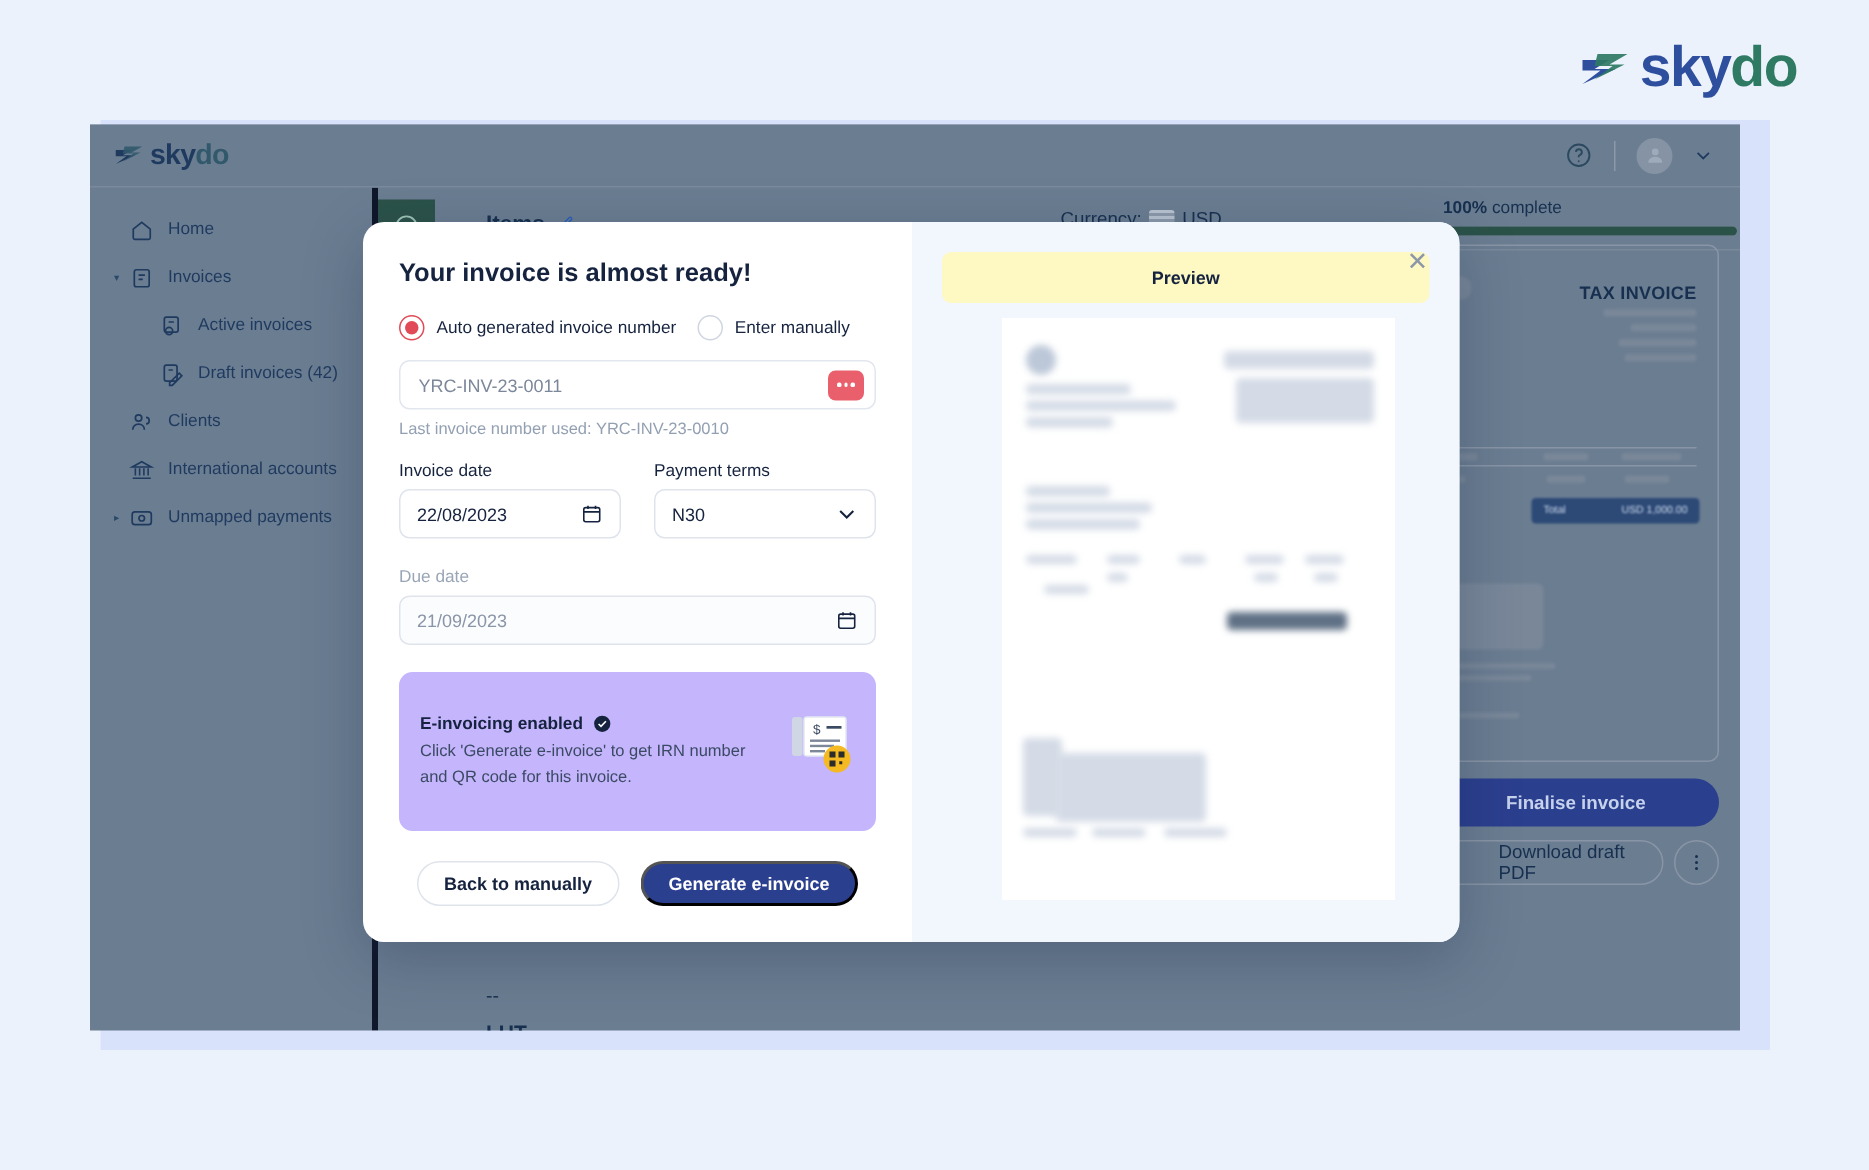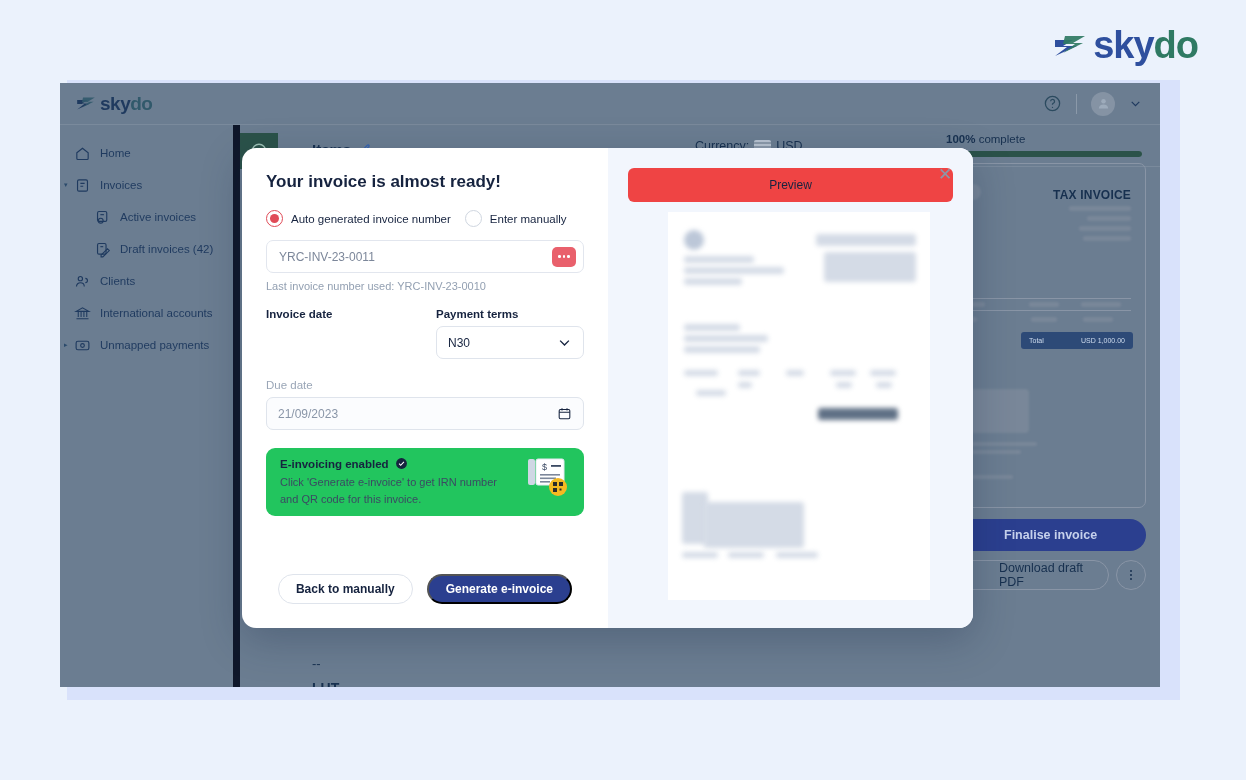--- a/index.html
+++ b/index.html
@@ -56,22 +56,23 @@
   .avatar {
     width: 24px; height: 24px; border-radius: 50%;
     background: #8593a4; display: flex; align-items: center; justify-content: center;
   }
 
   .app-body { display: flex; height: 562px; }
 
   
   .sidebar {
     width: 180px; flex: none;
-    border-right: 7px solid #0f172a;
+    border-right: 4px solid #0f172a;
     padding-top: 12px;
+    margin-left: 12px;
   }
   .nav-item {
     display: flex; align-items: center; gap: 9px;
     height: 32px; padding-left: 14px;
     color: #1f3a5f; font-size: 11.5px;
   }
   .nav-item.sub { padding-left: 34px; }
   .nav-caret {
     position: absolute; margin-left: -10px;
     font-size: 7px; color: #2b4a6b;
@@ -101,21 +102,21 @@
     position: absolute; left: 455px; top: 14px;
     display: flex; align-items: center; gap: 5px;
     font-size: 12.5px; color: #17304f;
   }
   .flag-chip {
     width: 17px; height: 12px; border-radius: 2px;
     background: repeating-linear-gradient(0deg,#8c9aab 0 2px,#b9c4d1 2px 4px);
   }
 
   
-  .progress-wrap { position: absolute; right: 18px; top: 8px; width: 196px; }
+  .progress-wrap { position: absolute; right: 2px; top: 8px; width: 196px; }
   .progress-label { font-size: 11.5px; color: #17304f; }
   .progress-label b { font-weight: 700; }
   .progress-track {
     margin-top: 6px; height: 6px; border-radius: 4px; background: #8e9bab;
   }
   .progress-fill { height: 6px; border-radius: 4px; background: #2b5249; width: 100%; }
 
   .invoice-card {
     position: absolute; right: 14px; top: 38px;
     width: 196px; height: 345px;
@@ -217,33 +218,33 @@
   .inv-input-badge {
     width: 24px; height: 20px; border-radius: 5px; background: #e9606c;
     display: flex; align-items: center; justify-content: center; gap: 2px;
   }
   .inv-input-badge i { width: 2.5px; height: 2.5px; border-radius: 50%; background: #fff; display:block; }
 
   .hint { font-size: 11px; color: #93a0b2; margin: 7px 0 16px; }
 
   .field-row { display: flex; gap: 22px; }
   .field { flex: 1; }
-  .field-label { font-size: 11.5px; font-weight: 700; color: #16233f; margin-bottom: 6px; }
+  .field-label { font-size: 11.5px; font-weight: 400; color: #16233f; margin-bottom: 6px; }
   .field-label.muted { font-weight: 400; color: #9aa6b7; }
   .field-ctl {
     height: 33px; border: 1px solid #dfe4ec; border-radius: 7px;
     display: flex; align-items: center; justify-content: space-between;
     padding: 0 11px; font-size: 12px; color: #16233f; background: #fff;
   }
   .field-ctl.disabled { background: #fbfcfe; color: #8a96a8; }
   .field-block { margin-top: 20px; }
 
   .einv-card {
-    margin-top: 18px; background: #22c55e; border-radius: 9px;
-    padding: 9px 14px; display: flex; gap: 10px; align-items: flex-start;
+    margin-top: 18px; background: #c4b5fd; border-radius: 9px;
+    padding: 28px 14px; display: flex; gap: 10px; align-items: flex-start;
   }
   .einv-head {
     font-size: 11.5px; font-weight: 700; color: #16233f;
     display: flex; align-items: center; gap: 6px; margin-bottom: 4px;
   }
   .einv-body { font-size: 11px; line-height: 1.5; color: #3b4a63; max-width: 245px; }
   .einv-art { position: relative; width: 46px; height: 42px; flex: none; }
 
   .modal-actions {
     position: absolute; left: 24px; right: 24px; bottom: 24px;
@@ -256,23 +257,23 @@
     display: flex; align-items: center;
   }
   .btn-primary {
     padding: 0 17px; height: 30px; border-radius: 15px;
     background: #2b3f8f; color: #fff;
     font-size: 12px; font-weight: 600;
     display: flex; align-items: center;
   }
 
   .preview-head {
-    height: 34px; background: #ef4444; border-radius: 6px;
+    height: 34px; background: #fef9c3; border-radius: 6px;
     display: flex; align-items: center; justify-content: center;
-    font-size: 12px; font-weight: 400; color: #16233f;
+    font-size: 12px; font-weight: 700; color: #16233f;
   }
   .preview-doc {
     position: absolute; left: 60px; top: 64px;
     width: 262px; height: 388px; background: #fff;
   }
   .pv {
     position: absolute; background: #d4dbe6; border-radius: 3px;
     filter: blur(2.4px);
   }
   .pv.dark { background: #5f7085; }
@@ -488,20 +489,27 @@
             <i></i>
             <i></i>
           </span>
       </div>
 
       <div class="hint">Last invoice number used: YRC-INV-23-0010</div>
 
       <div class="field-row">
         <div class="field">
           <div class="field-label">Invoice date</div>
+          <div class="field-ctl">
+            <span>22/08/2023</span>
+            <svg width="15" height="15" viewBox="0 0 24 24" fill="none" stroke="#16233f" stroke-width="1.7">
+                <rect x="3.5" y="5.5" width="17" height="15" rx="2"></rect>
+                <path d="M3.5 10h17M8 3.5v3.5M16 3.5v3.5"></path>
+              </svg>
+          </div>
         </div>
         <div class="field">
           <div class="field-label">Payment terms</div>
           <div class="field-ctl">
             <span>N30</span>
             <svg width="15" height="15" viewBox="0 0 24 24" fill="none" stroke="#16233f" stroke-width="2.2">
                 <path d="M5 9l7 7 7-7"></path>
               </svg>
           </div>
         </div>

